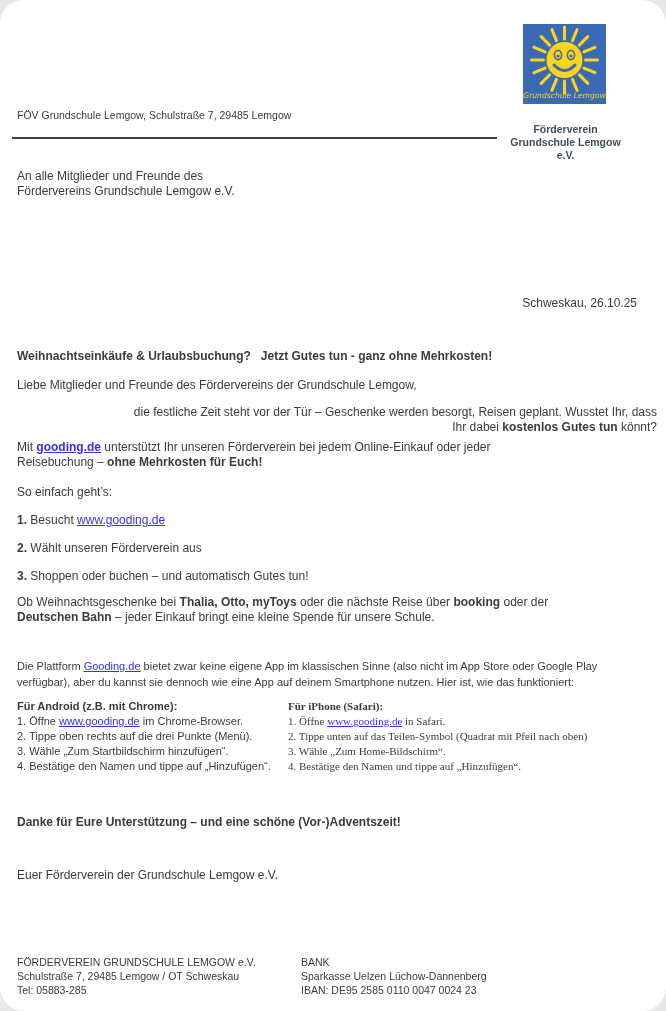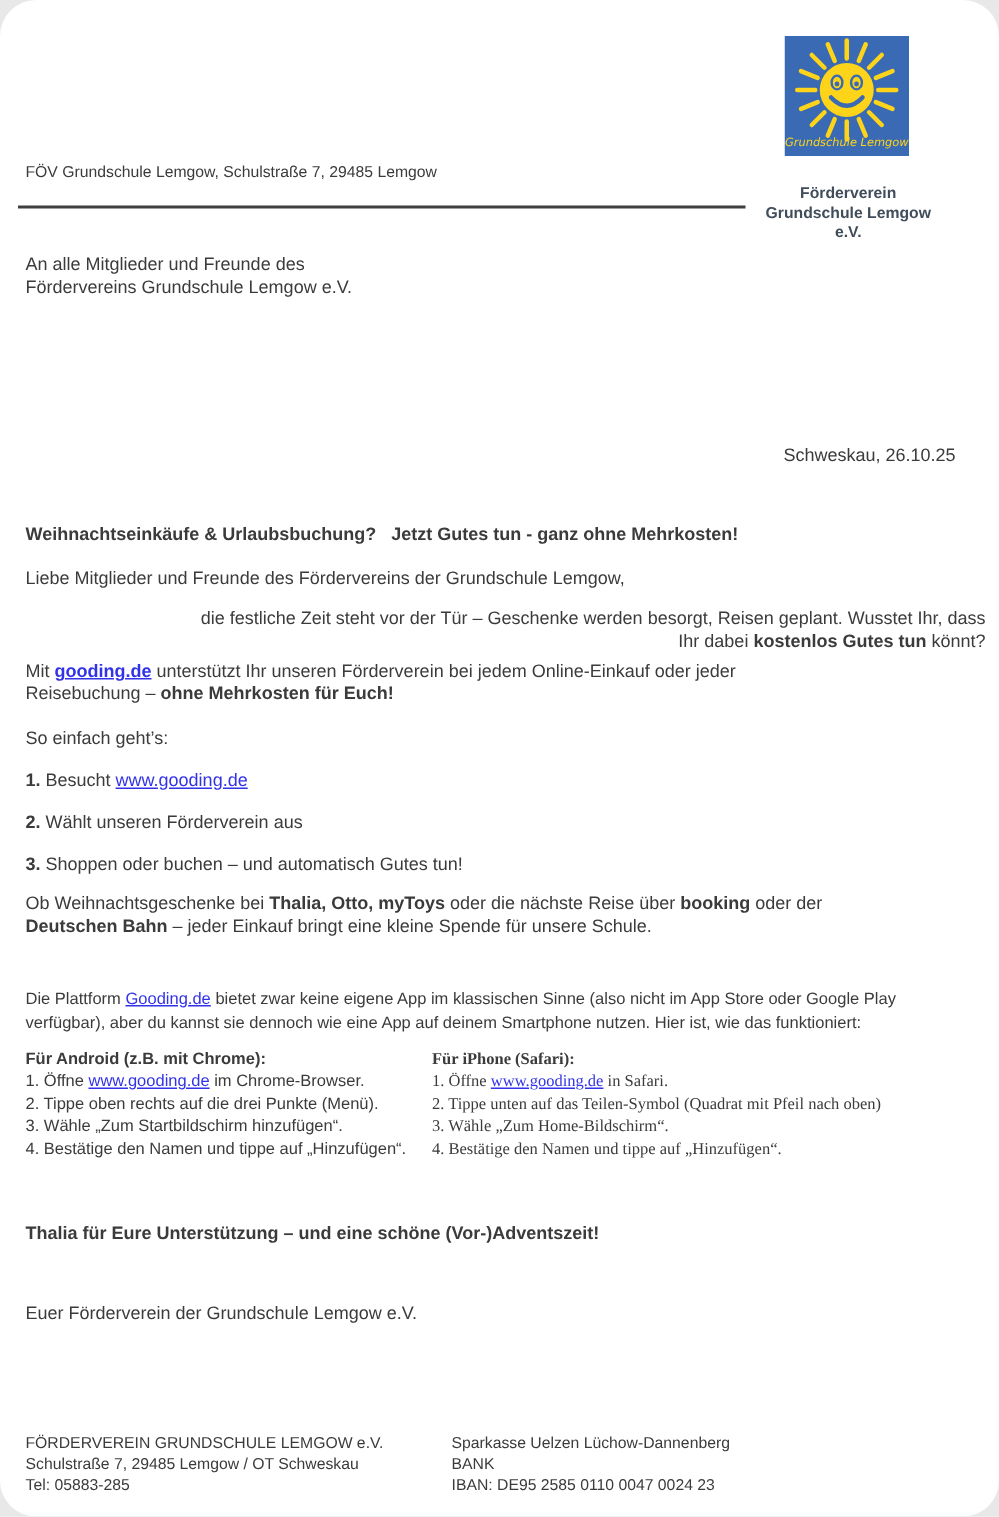--- a/index.html
+++ b/index.html
@@ -125,29 +125,29 @@
     </div>
     <div class="col-iphone">
       <div class="col-title">Für iPhone (Safari):</div>
       <div class="col-item"><span>1. Öffne </span><span class="seg-link">www.gooding.de</span><span> in Safari.</span></div>
       <div class="col-item"><span>2. Tippe unten auf das Teilen-Symbol (Quadrat mit Pfeil nach oben)</span></div>
       <div class="col-item"><span>3. Wähle „Zum Home-Bildschirm“.</span></div>
       <div class="col-item"><span>4. Bestätige den Namen und tippe auf „Hinzufügen“.</span></div>
     </div>
   </div>
 
-  <div class="abs closing-thanks">Thalia für Eure Unterstützung – und eine schöne (Vor-)Adventszeit!</div>
+  <div class="abs closing-thanks">Danke für Eure Unterstützung – und eine schöne (Vor-)Adventszeit!</div>
   <div class="abs closing-sign body-text">Euer Förderverein der Grundschule Lemgow e.V.</div>
 
   <div class="abs footer">
     <div class="footer-org">
       <div>FÖRDERVEREIN GRUNDSCHULE LEMGOW e.V.</div>
       <div>Schulstraße 7, 29485 Lemgow / OT Schweskau</div>
       <div>Tel: 05883-285</div>
     </div>
     <div class="footer-bank">
+      <div>BANK</div>
       <div>Sparkasse Uelzen Lüchow-Dannenberg</div>
-      <div>BANK</div>
       <div>IBAN: DE95 2585 0110 0047 0024 23</div>
     </div>
   </div>
 
 </div>
 
 </body></html>

